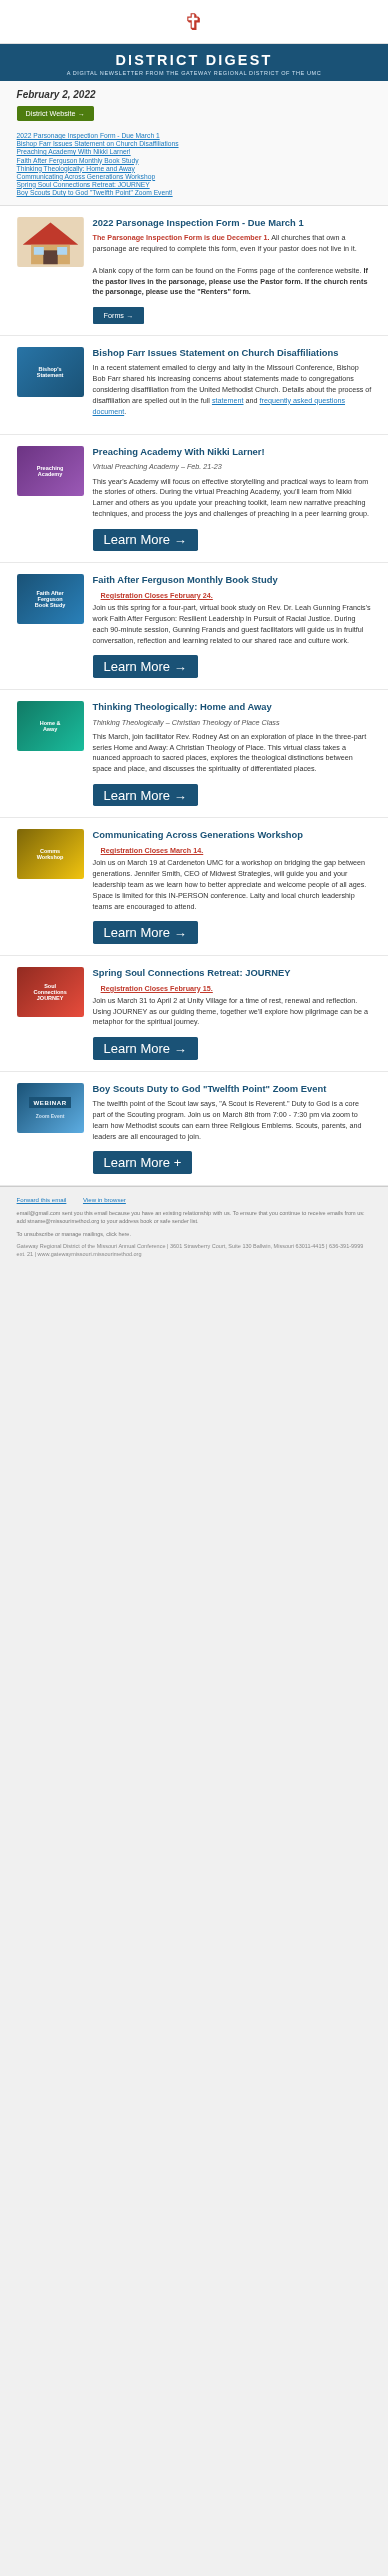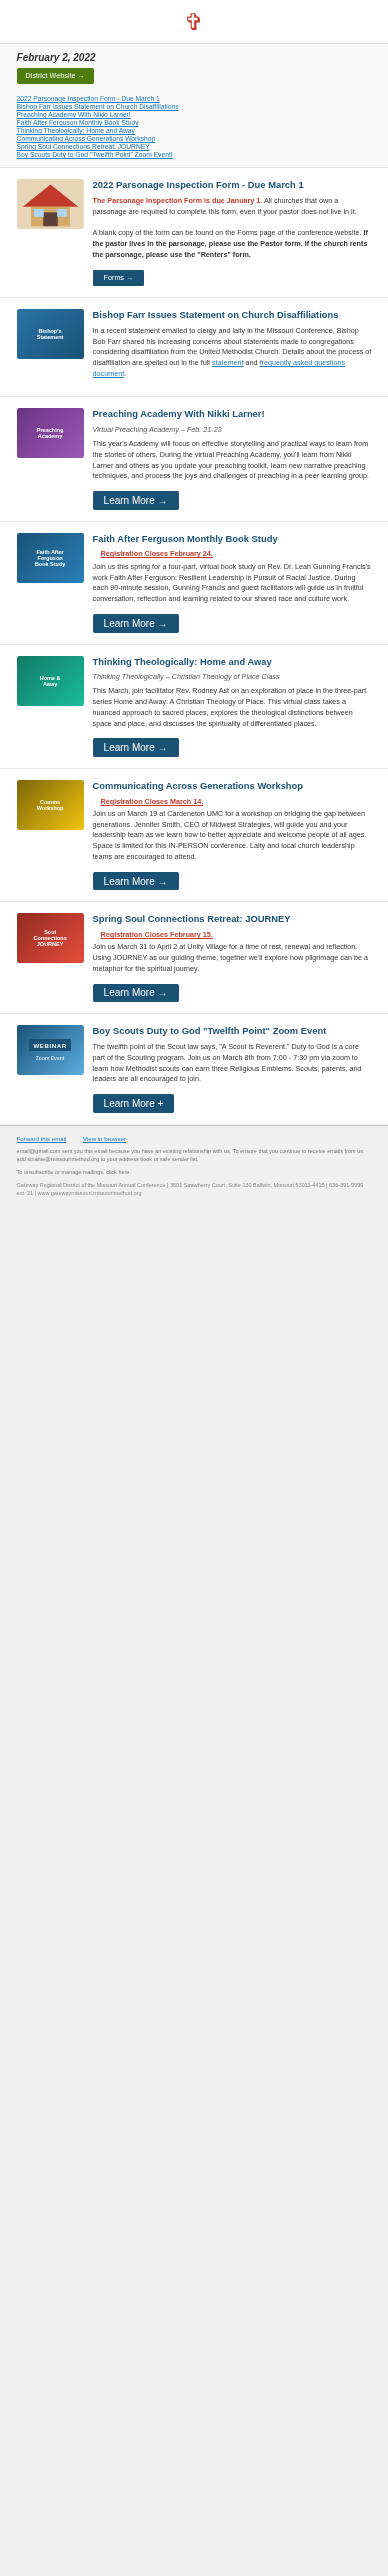--- a/index.html
+++ b/index.html
@@ -160,21 +160,21 @@
     .article-highlight {
       color: #c0392b;
       font-weight: bold;
     }
     .learn-more-btn {
       display: inline-block;
       background: #1a5276;
       color: #ffffff;
       text-decoration: none;
       padding: 3.9px 11px;
-      font-size: 10px;
+      font-size: 13px;
       border-radius: 1.7px;
       margin-top: 3.3px;
     }
     .forms-btn {
       display: inline-block;
       background: #1a5276;
       color: #ffffff;
       text-decoration: none;
       padding: 3.9px 11px;
       font-size: 7.2px;
@@ -252,20 +252,24 @@
 <body>
 
 <div class="email-wrapper">
 
   <div class="header">
     <div class="header-logo">
       <div class="cross-icon">✞</div>
     </div>
   </div>
 
+  <div class="digest-banner">
+    <div class="digest-title">DISTRICT DIGEST</div>
+    <div class="digest-subtitle">A DIGITAL NEWSLETTER FROM THE GATEWAY REGIONAL DISTRICT OF THE UMC</div>
+  </div>
 
   <div class="date-section">
     <div class="date-text">February 2, 2022</div>
     <a class="district-website-btn" href="#">District Website →</a>
     <div class="toc-links">
       <a href="#parsonage">2022 Parsonage Inspection Form - Due March 1</a>
       <a href="#bishop">Bishop Farr Issues Statement on Church Disaffiliations</a>
       <a href="#preaching">Preaching Academy With Nikki Larner!</a>
       <a href="#faith">Faith After Ferguson Monthly Book Study</a>
       <a href="#thinking">Thinking Theologically: Home and Away</a>
@@ -283,21 +287,21 @@
           <polygon points="10,50 60,10 110,50" fill="#c0392b"></polygon>
           <rect x="25" y="50" width="70" height="35" fill="#d4a96a"></rect>
           <rect x="47" y="60" width="26" height="25" fill="#5d4037"></rect>
           <rect x="30" y="54" width="18" height="14" fill="#aed6f1"></rect>
           <rect x="72" y="54" width="18" height="14" fill="#aed6f1"></rect>
         </svg>
       </div>
       <div class="article-content">
         <div class="article-title">2022 Parsonage Inspection Form - Due March 1</div>
         <div class="article-text">
-          <span class="article-highlight">The Parsonage Inspection Form is due January 1.</span>
+          <span class="article-highlight">The Parsonage Inspection Form is due December 1.</span>
           <span> All churches that own a parsonage are required to complete this form, even if your pastor does not live in it.<br><br>A blank copy of the form can be found on the Forms page of the conference website. <strong>If the pastor lives in the parsonage, please use the Pastor form. If the church rents the parsonage, please use the "Renters" form.</strong></span>
         </div>
         <a class="forms-btn" href="#">Forms →</a>
       </div>
     </div>
   </div>
 
   <div class="article" id="bishop">
     <div class="article-inner">
       <div class="article-image">

